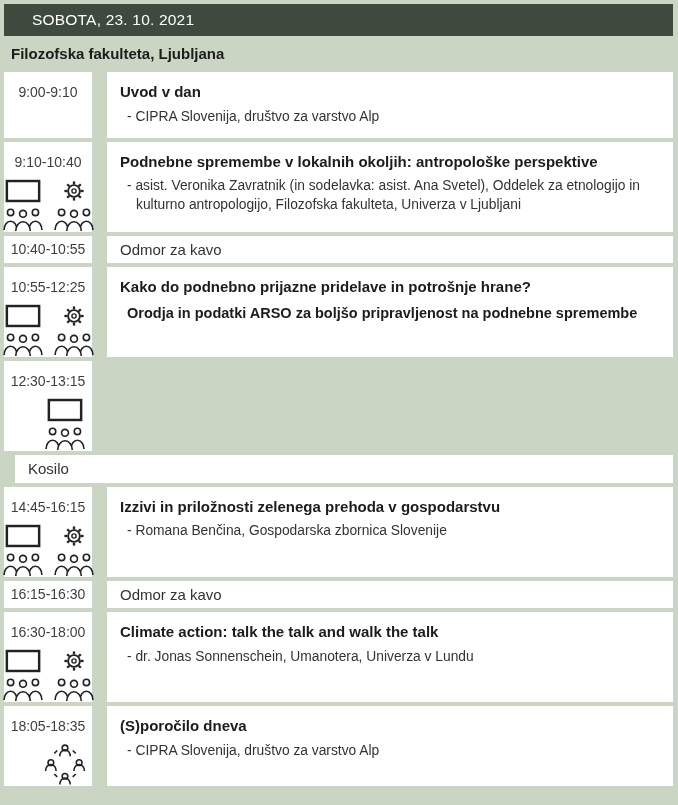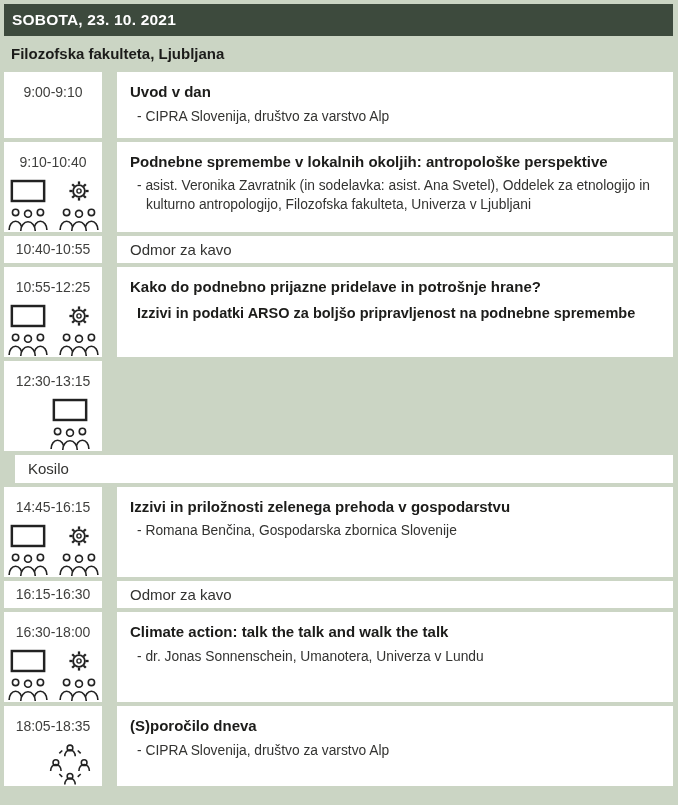--- a/index.html
+++ b/index.html
@@ -15,35 +15,35 @@
   *{box-sizing:border-box;margin:0;padding:0;}
   html,body{width:678px;height:805px;overflow:hidden;}
   body{
     background:var(--page-bg);
     font-family:"Liberation Sans","DejaVu Sans",sans-serif;
     padding:4px 5px 0 4px;
   }
   .main-header{
     background:var(--header-bg);
     color:var(--header-fg);
-    font-weight:bold;
+    font-weight:normal;
     font-size:15.5px;
-    padding:7px 8px 7px;
+    padding:7px 28px 7px;
     letter-spacing:0.2px;
   }
   .section-band{
     font-weight:bold;
     font-size:15px;
     color:var(--title-color);
     padding:9px 7px 10px 7px;
   }
   .row{display:flex;margin-bottom:4px;}
   .time-cell{
     flex:none;
-    width:98px;
+    width:88px;
     background:var(--cell-bg);
     margin-right:4px;
     text-align:center;
   }
   .content-cell{flex:1;background:var(--cell-bg);margin-left:11px;}
   .time-label{
     font-size:14px;
     color:var(--time-color);
     display:inline-block;
   }
@@ -198,21 +198,21 @@
             <svg viewBox="0 0 24 24" width="24" height="26" class="fmt-icon">
               <use href="#sym-gear"></use>
             </svg>
             <svg viewBox="0 0 44 27" width="42" height="26" class="fmt-icon">
               <use href="#sym-audience"></use>
             </svg>
           </div>
         </div></div>
       <div class="content-cell">
         <div class="session-title">Kako do podnebno prijazne pridelave in potrošnje hrane?</div>
-        <div class="session-subtitle">Izzivi in podatki ARSO za boljšo pripravljenost na podnebne spremembe</div>
+        <div class="session-subtitle">Orodja in podatki ARSO za boljšo pripravljenost na podnebne spremembe</div>
       </div>
     </div>
     <div class="row session">
       <div class="time-cell"><span class="time-label">12:30-13:15</span><div class="icon-groups">
           <div class="icon-group single">
             <svg viewBox="0 0 40 27" width="38" height="26" class="fmt-icon">
               <use href="#sym-presentation"></use>
             </svg>
             <svg viewBox="0 0 44 27" width="42" height="26" class="fmt-icon">
               <use href="#sym-audience"></use>

